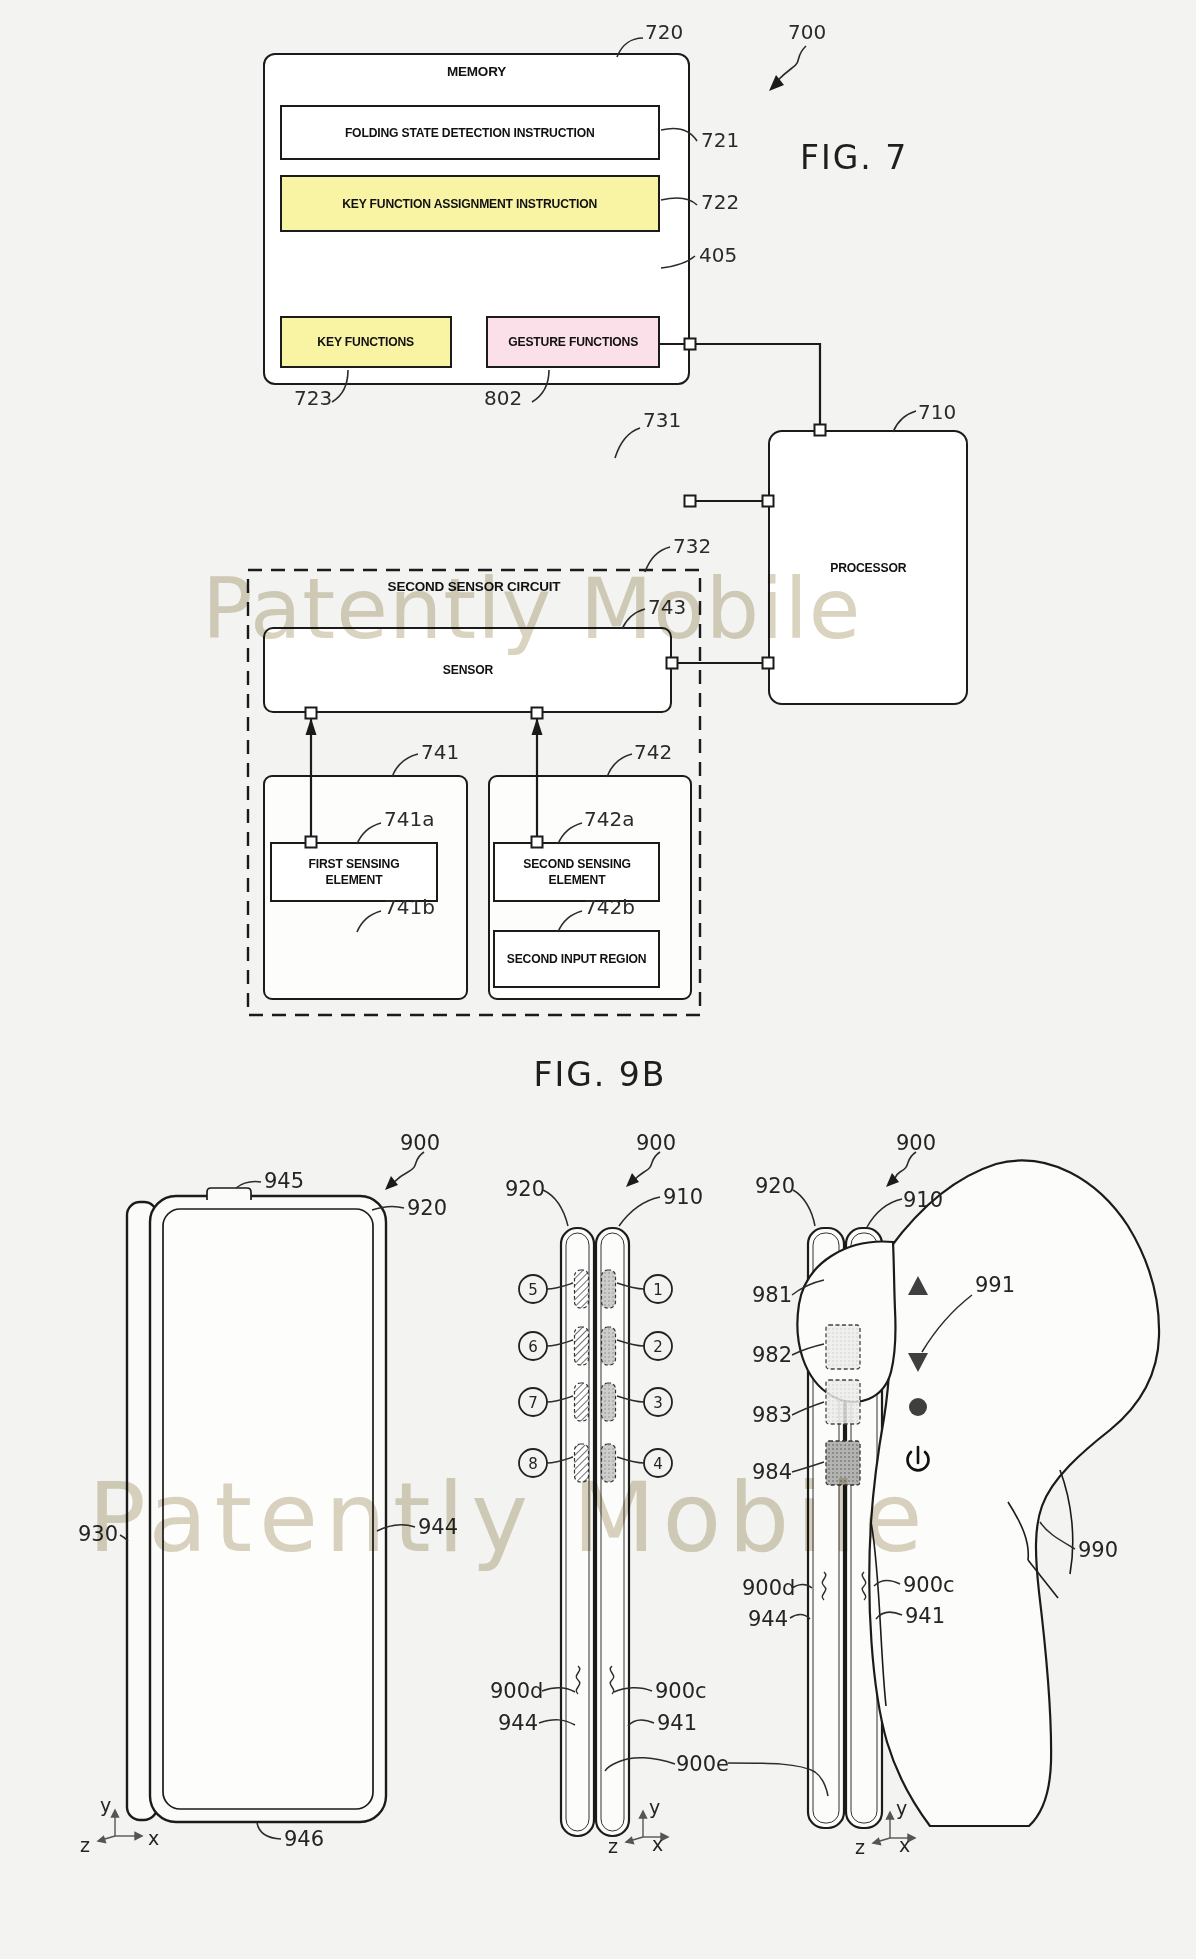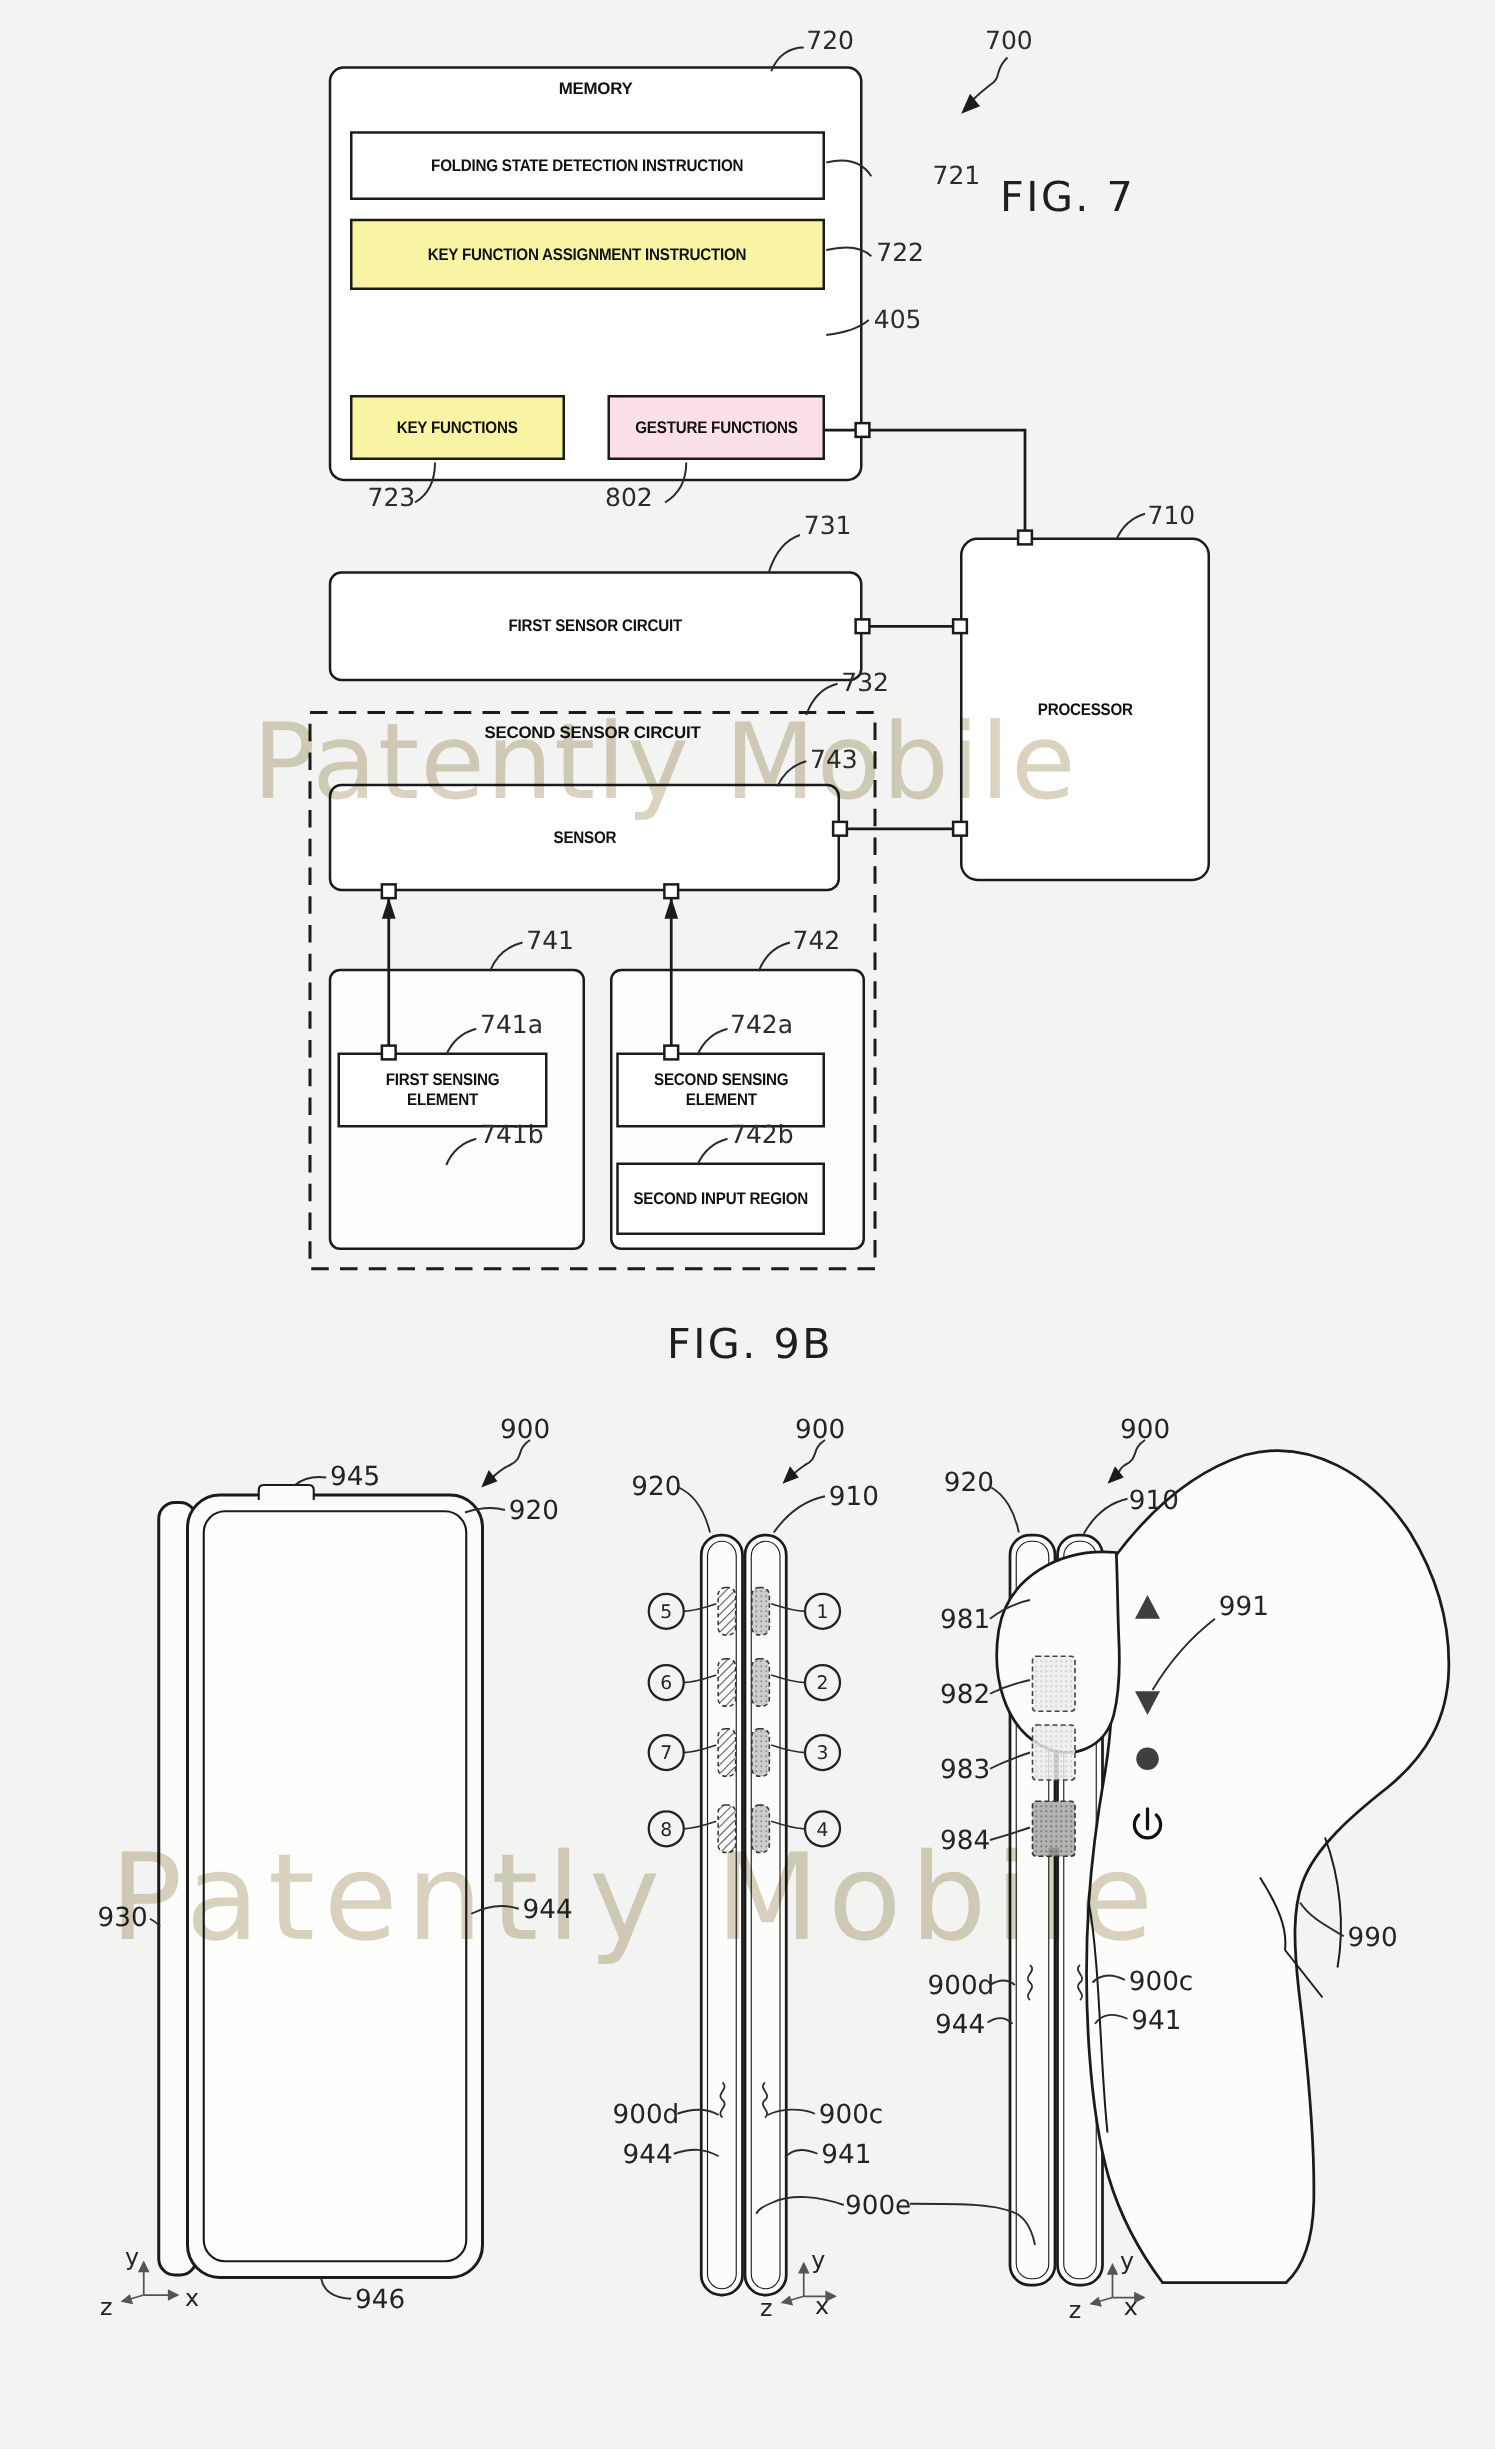--- a/index.html
+++ b/index.html
@@ -36,23 +36,20 @@
   <div class="pbox yellow" style="left:280px;top:175px;width:380px;height:57px;">
     <span class="lbl">KEY FUNCTION ASSIGNMENT INSTRUCTION</span>
     </div>
   <div class="pbox yellow" style="left:280px;top:316px;width:172px;height:52px;">
     <span class="lbl">KEY FUNCTIONS</span>
     </div>
   <div class="pbox pink" style="left:486px;top:316px;width:174px;height:52px;">
     <span class="lbl">GESTURE FUNCTIONS</span>
     </div>
 
-  <div class="pbox round" style="left:263px;top:457px;width:427px;height:88px;">
-    <span class="lbl">FIRST SENSOR CIRCUIT</span>
-    </div>
 
   <div class="pbox round" style="left:768px;top:430px;width:200px;height:275px;border-radius:14px;">
     <span class="lbl">PROCESSOR</span>
     </div>
 
   <div class="abs" style="left:248px;top:577px;width:452px;text-align:center;">
     <span class="lbl">SECOND SENSOR CIRCUIT</span></div>
 
   <div class="pbox round" style="left:263px;top:627px;width:409px;height:86px;">
     <span class="lbl">SENSOR</span>
@@ -67,21 +64,21 @@
   <div class="pbox" style="left:493px;top:842px;width:167px;height:60px;">
     <span class="lbl" style="width:120px;">SECOND SENSING ELEMENT</span>
     </div>
   <div class="pbox" style="left:493px;top:930px;width:167px;height:58px;">
     <span class="lbl">SECOND INPUT REGION</span>
     </div>
 
   <div class="figtitle" style="left:800px;top:138px;">FIG. 7</div>
   <div class="ref" style="left:645px;top:20px;">720</div>
   <div class="ref" style="left:788px;top:20px;">700</div>
-  <div class="ref" style="left:701px;top:128px;margin-left:45px;">721</div>
+  <div class="ref" style="left:701px;top:128px;">721</div>
   <div class="ref" style="left:701px;top:190px;">722</div>
   <div class="ref" style="left:699px;top:243px;">405</div>
   <div class="ref" style="left:294px;top:386px;">723</div>
   <div class="ref" style="left:484px;top:386px;">802</div>
   <div class="ref" style="left:643px;top:408px;">731</div>
   <div class="ref" style="left:918px;top:400px;">710</div>
   <div class="ref" style="left:673px;top:534px;">732</div>
   <div class="ref" style="left:648px;top:595px;">743</div>
   <div class="ref" style="left:421px;top:740px;">741</div>
   <div class="ref" style="left:384px;top:807px;">741a</div>

